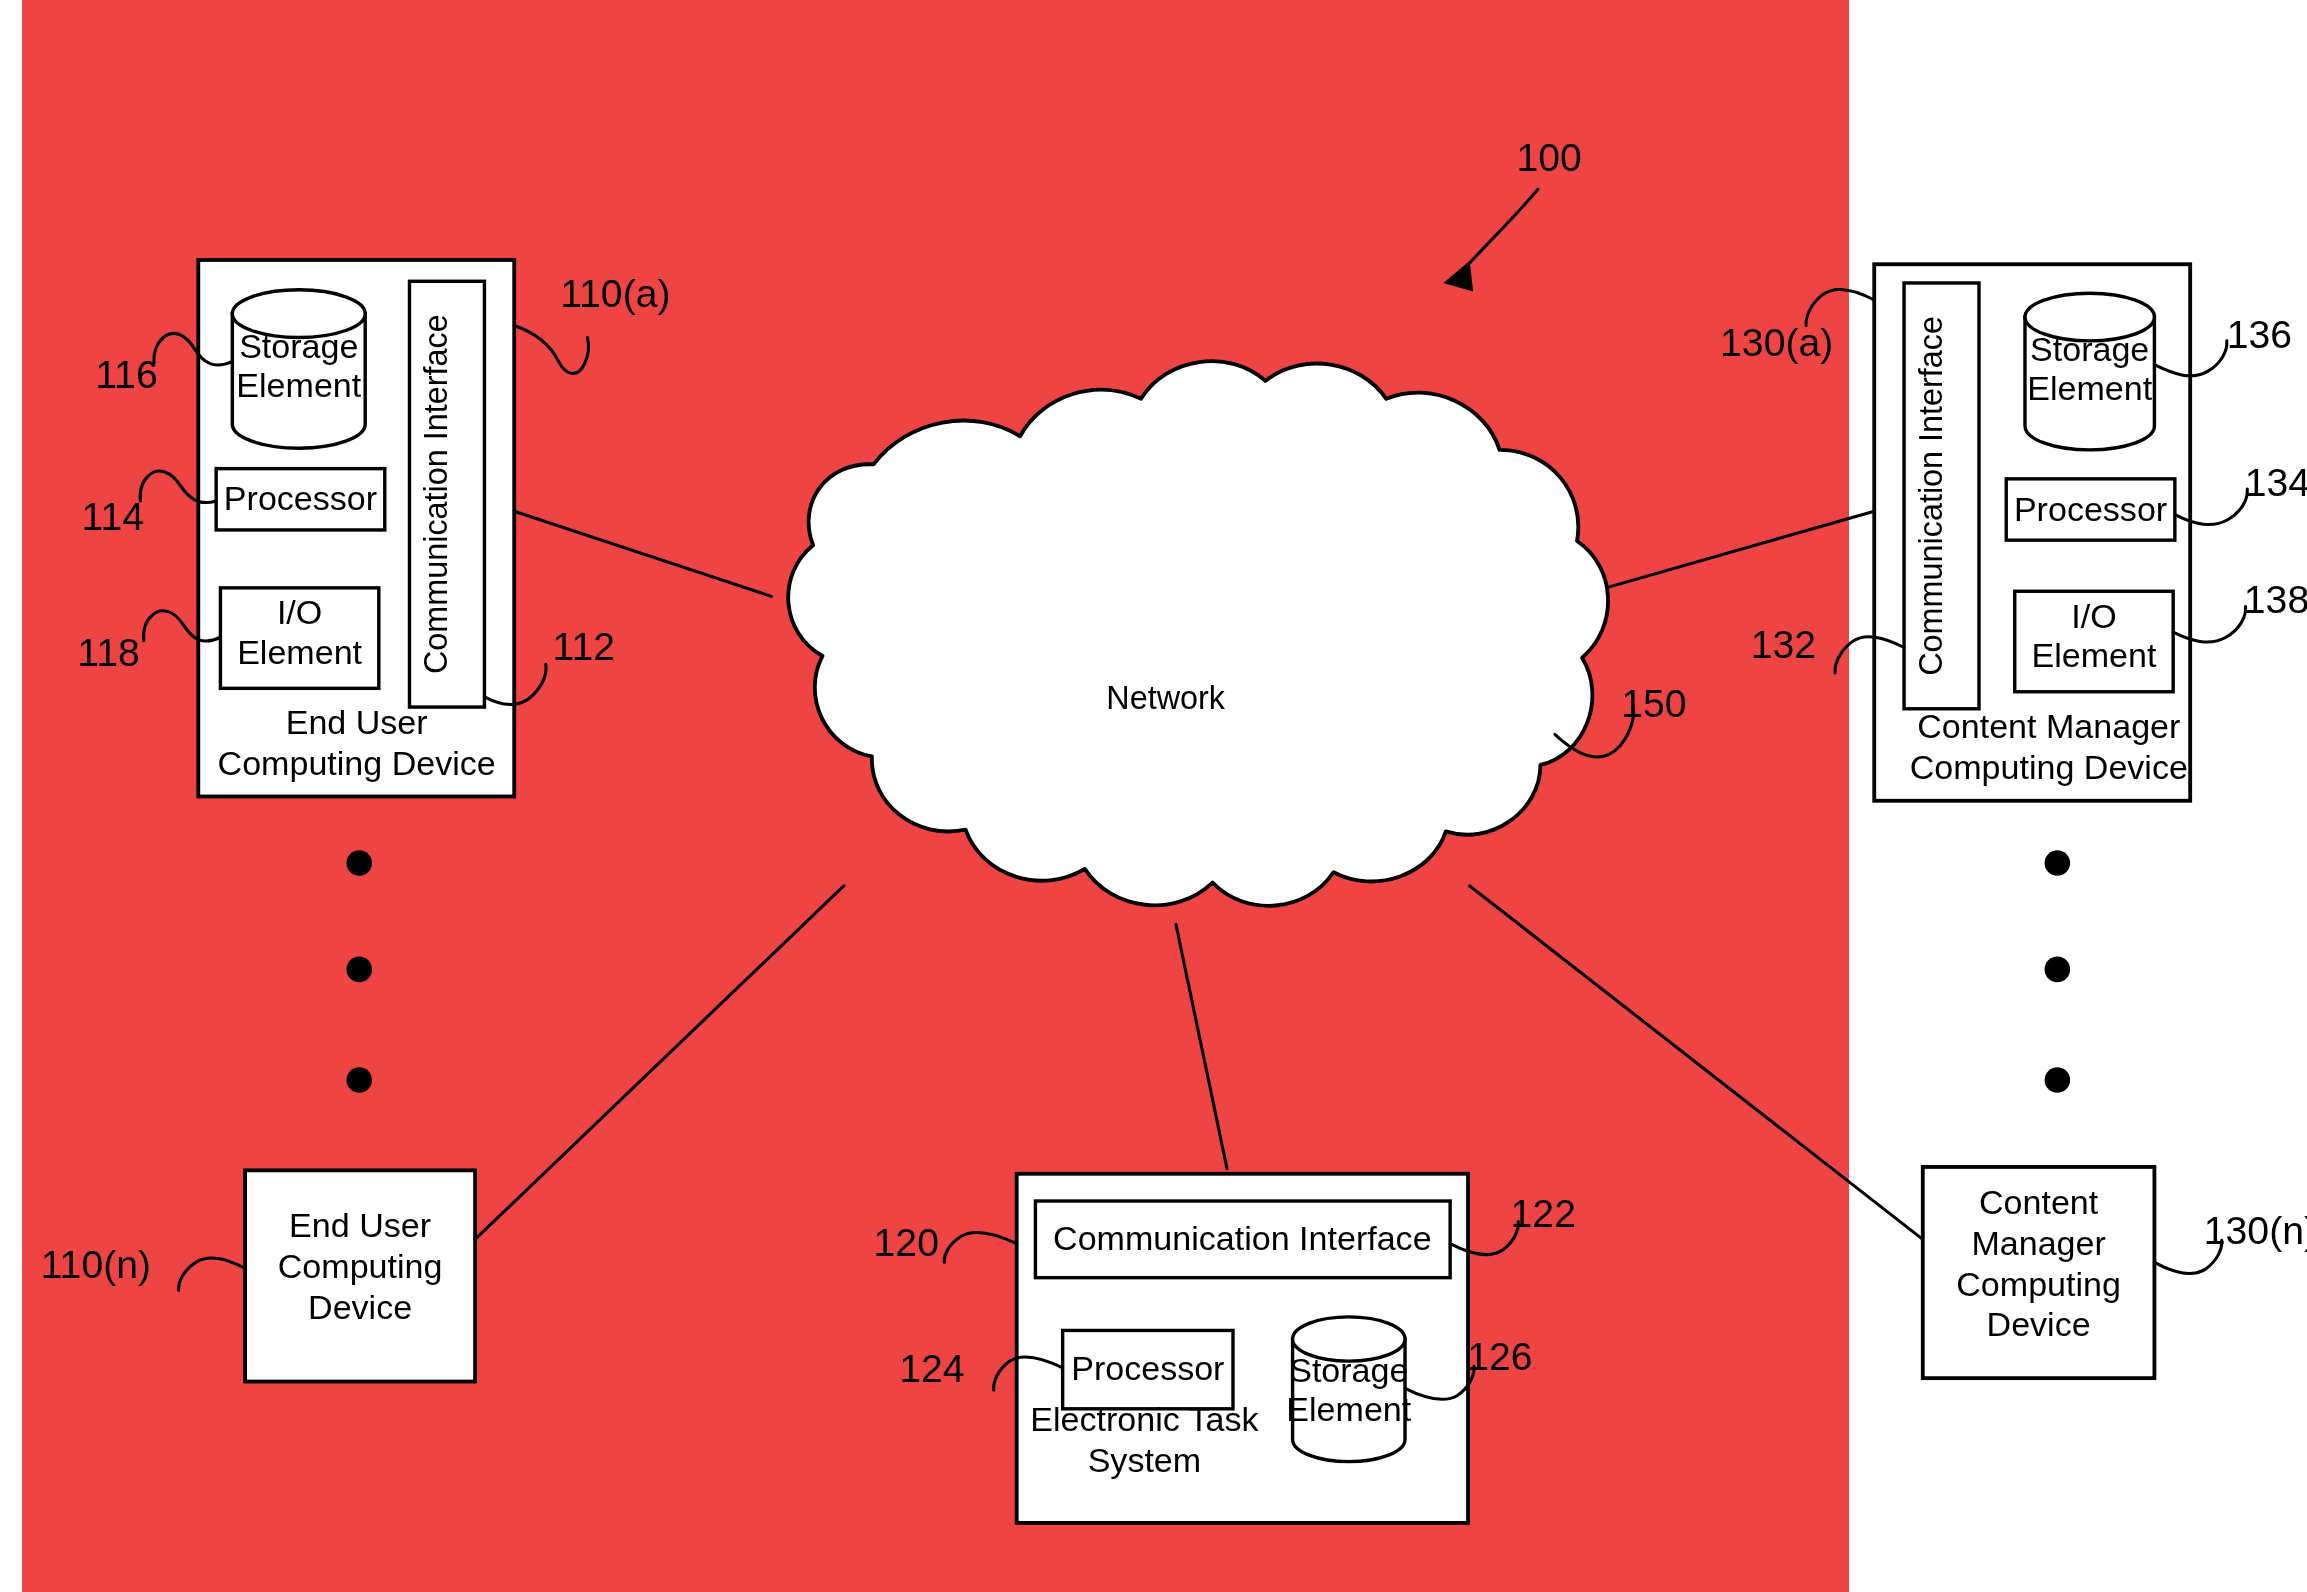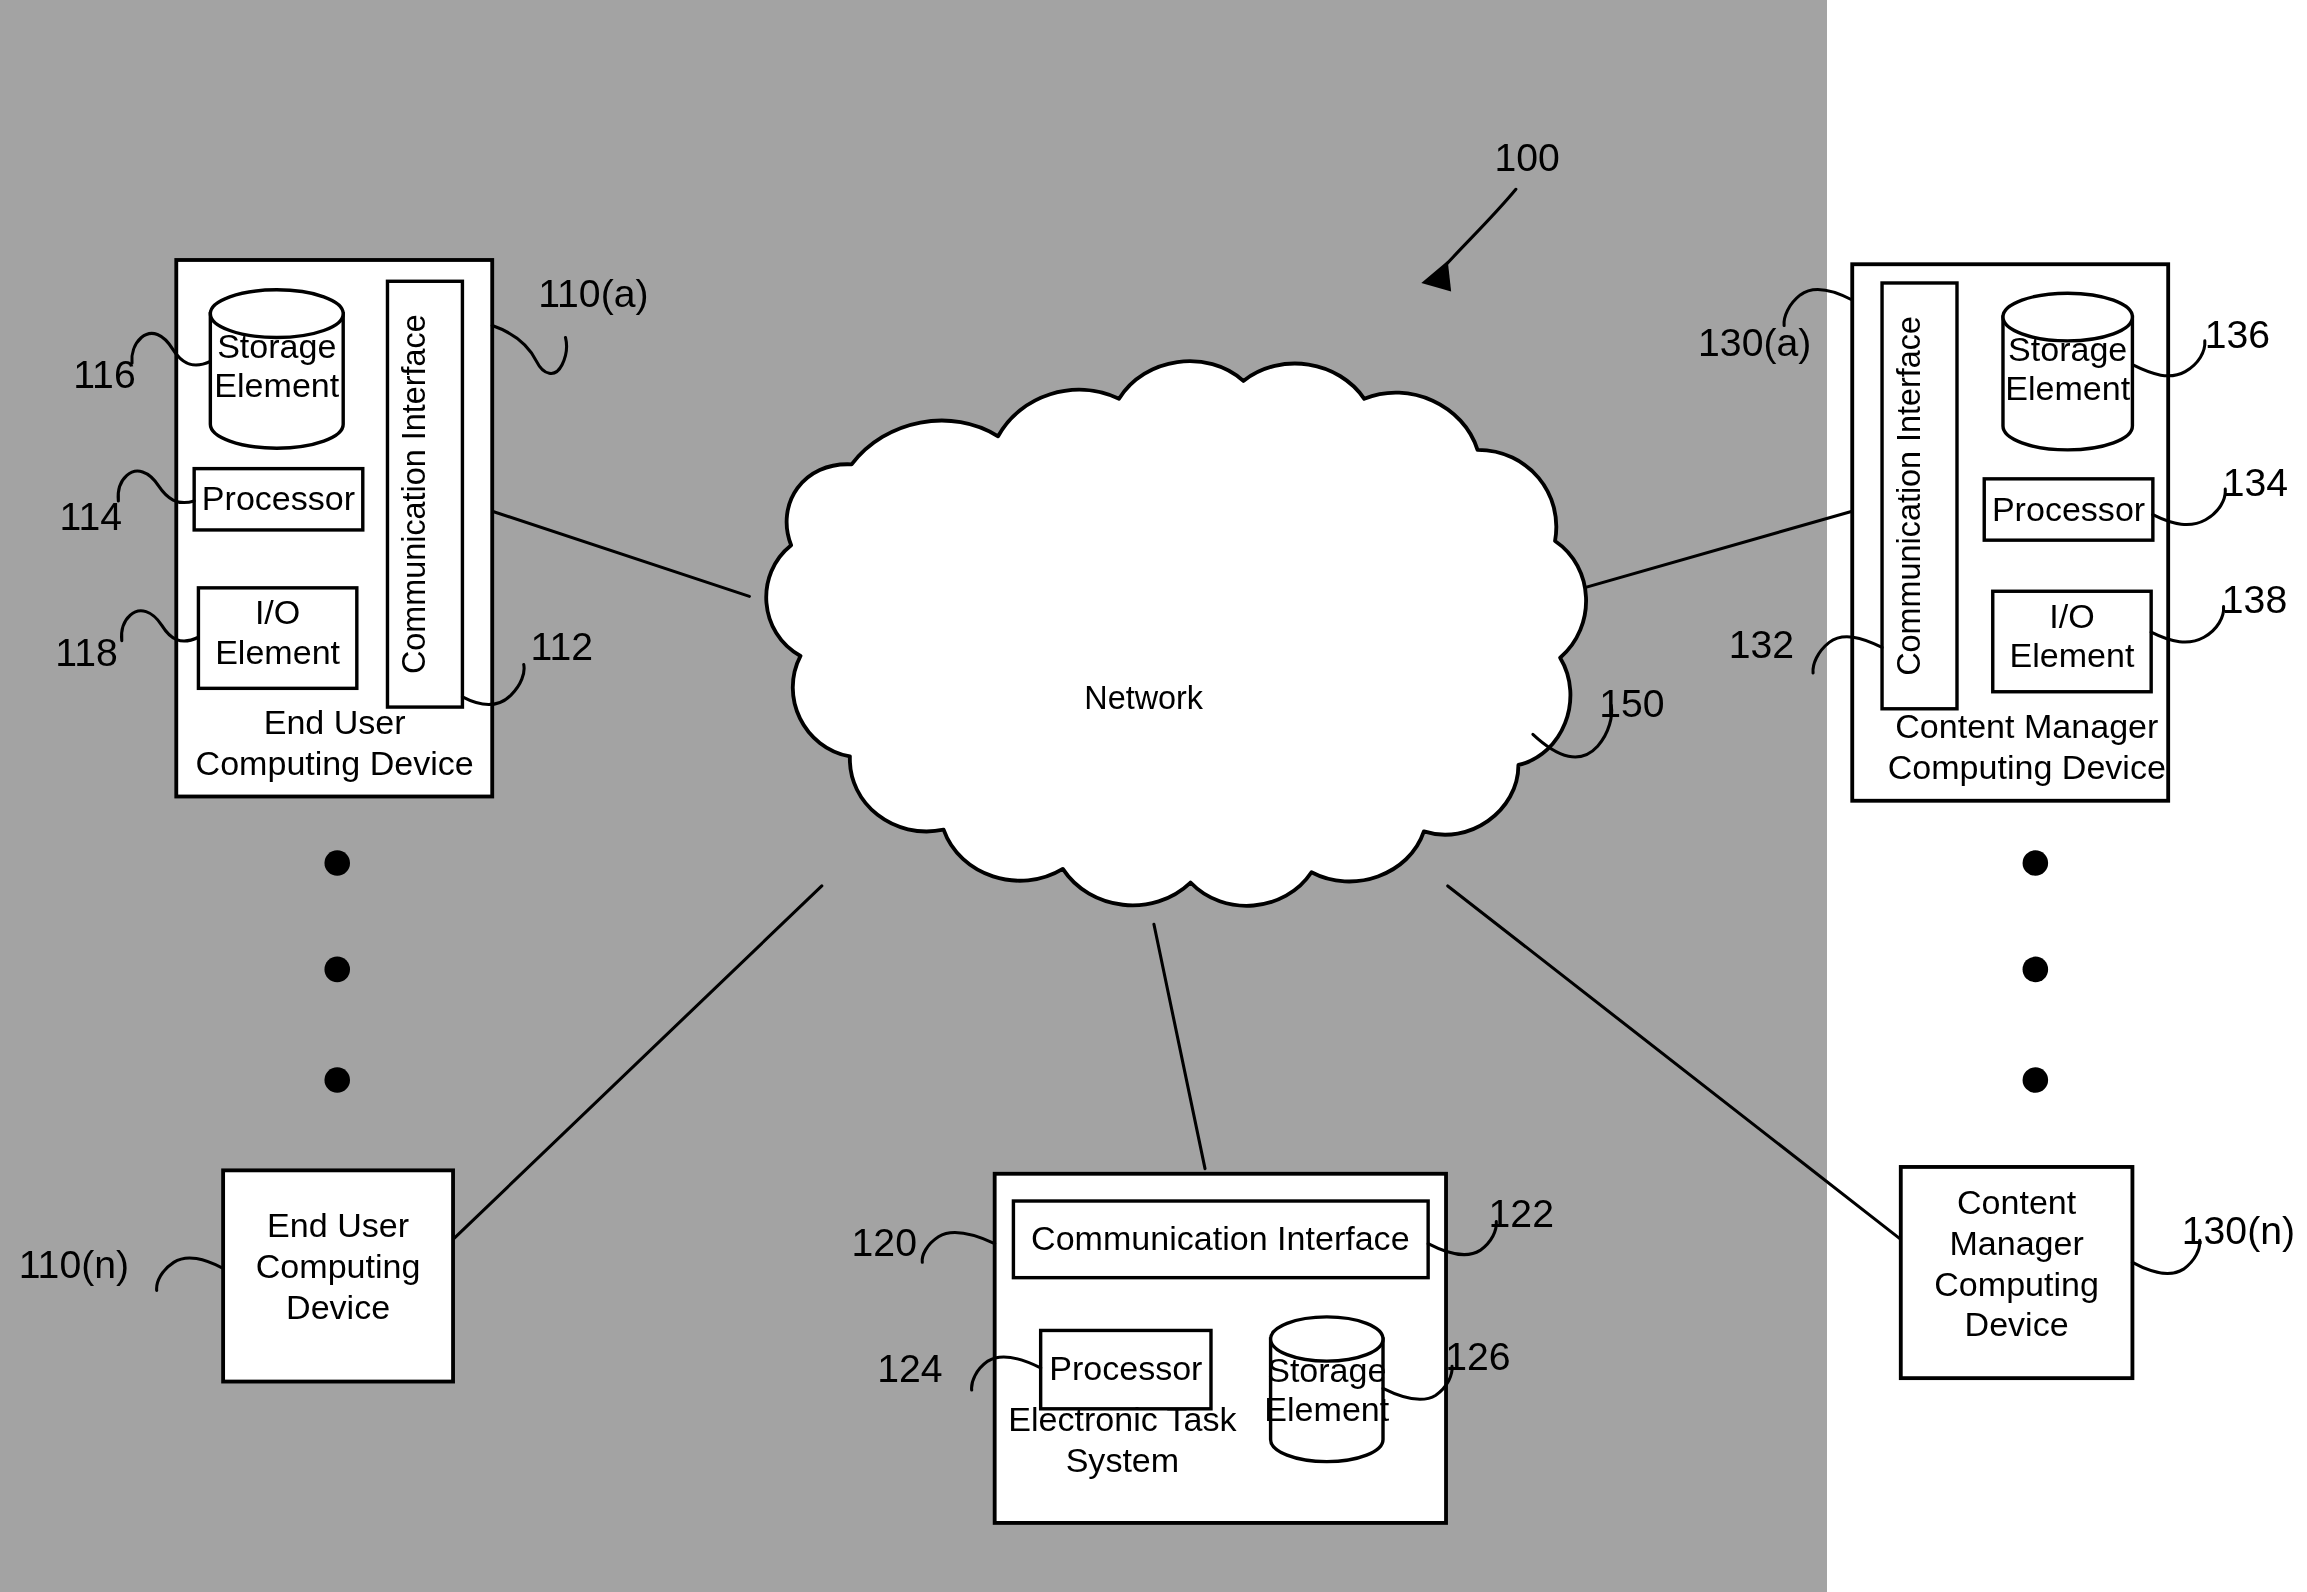--- a/index.html
+++ b/index.html
@@ -11,21 +11,22 @@
   body {
     width: 2307px;
     height: 1593px;
     overflow: hidden;
     font-family: "Liberation Sans", sans-serif;
   }
   #figure-root {
     position: relative;
     width: 1827px;
     height: 1593px;
-    background: #a3a3a3;
+    background: #ef4444;
+    margin-left: 22px;
   }
   svg#figure-svg {
     display: block;
     width: 2307px;
     height: 1593px;
   }
   .stroke-box {
     fill: #ffffff;
     stroke: #000000;
     stroke-width: 4.5;

